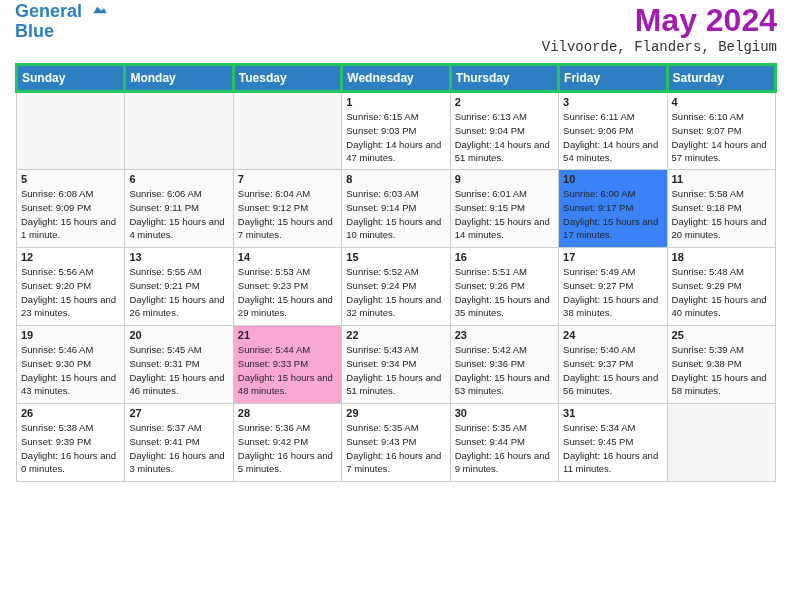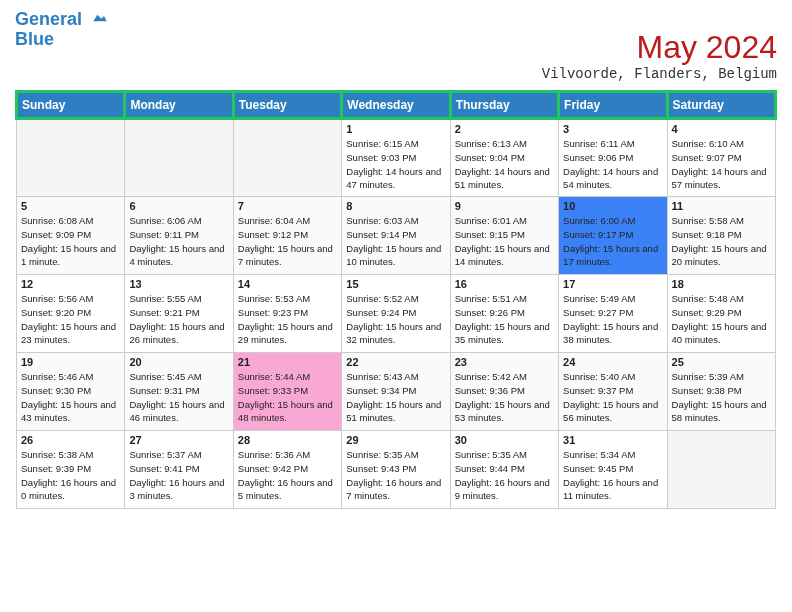--- a/index.html
+++ b/index.html
@@ -5,21 +5,21 @@
     * { margin: 0; padding: 0; box-sizing: border-box; }
     body {
       font-family: Arial, sans-serif;
       background: #fff;
       width: 792px;
       height: 612px;
       overflow: hidden;
     }
     .container {
       width: 792px;
-      padding: 10px 15px;
+      padding: 2px 15px;
     }
     .header {
       display: flex;
       justify-content: space-between;
       align-items: flex-start;
       margin-bottom: 8px;
     }
     .logo {
       display: flex;
       align-items: center;
@@ -36,23 +36,22 @@
     .logo-icon {
       width: 20px;
       height: 20px;
       margin-left: 2px;
     }
     .title-area {
       text-align: right;
     }
     .month-title {
       font-size: 32px;
-      font-weight: normal;
-      color: #b91c1c;
-      margin-top: 19px;
+      font-weight: bold;
+      color: #a21caf;
     }
     .location {
       font-size: 14px;
       color: #333;
       font-family: Liberation Mono, monospace;
     }
     table {
       width: 100%;
       border-collapse: collapse;
       table-layout: fixed;

